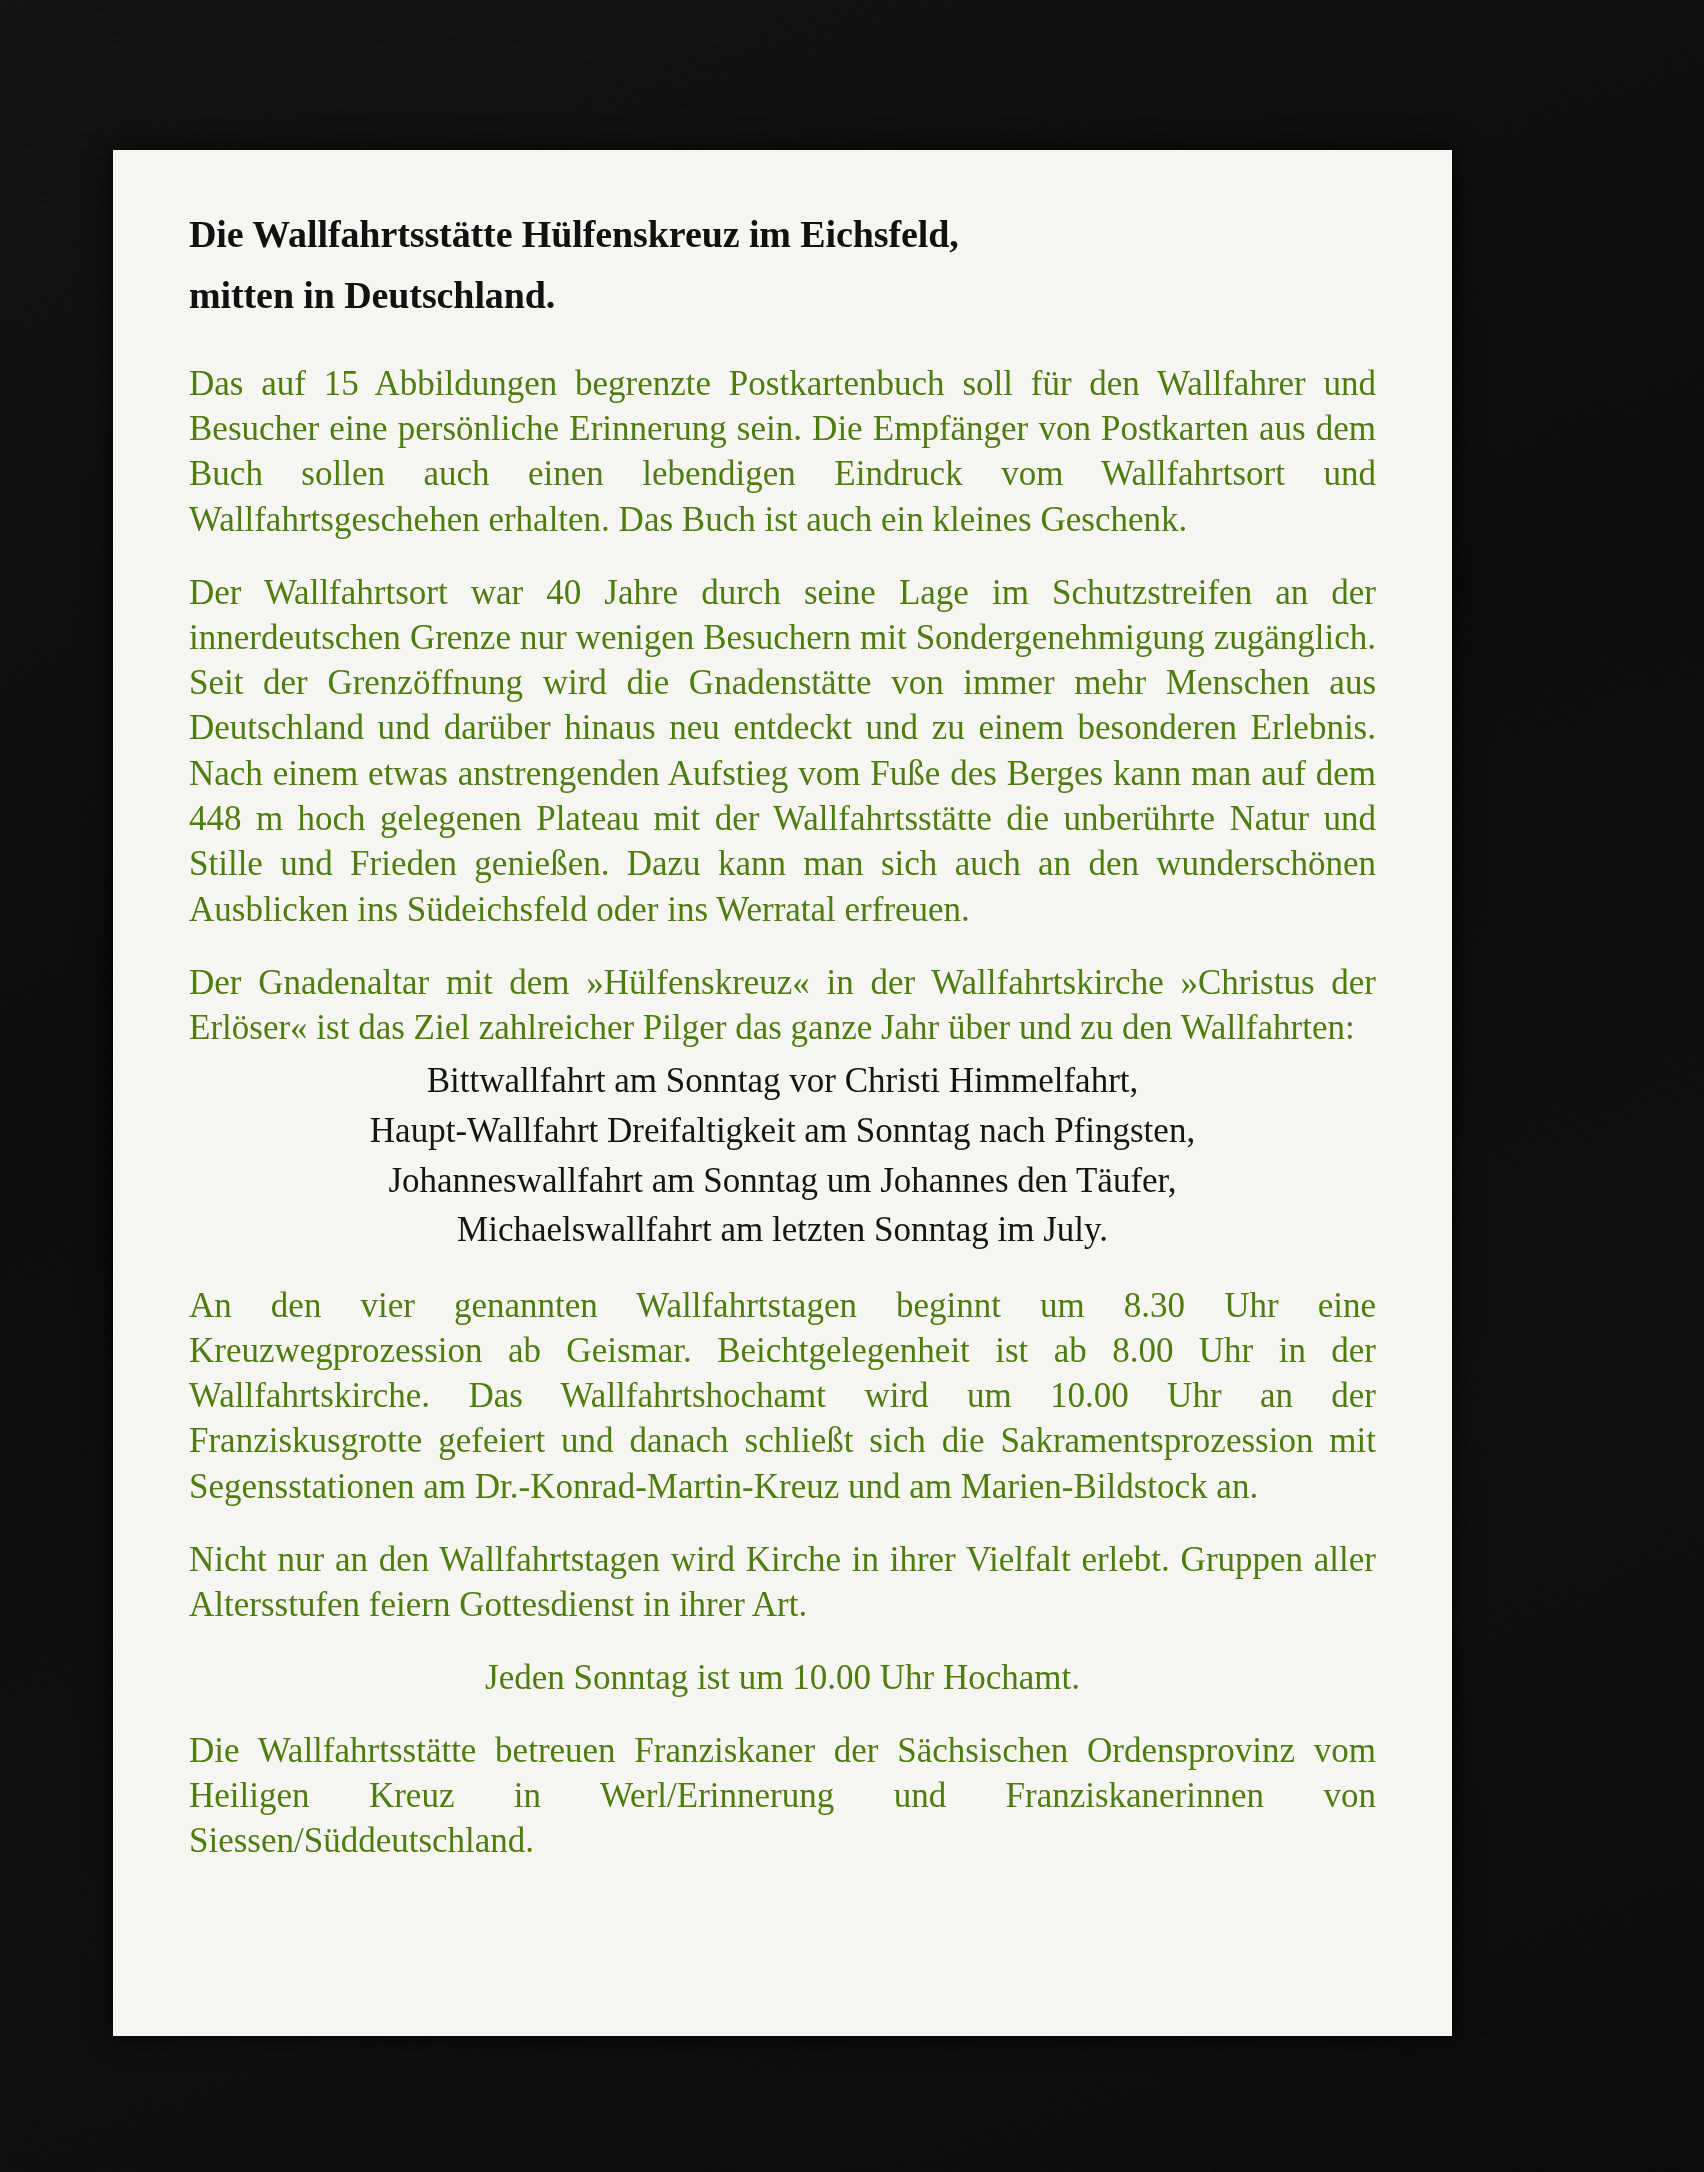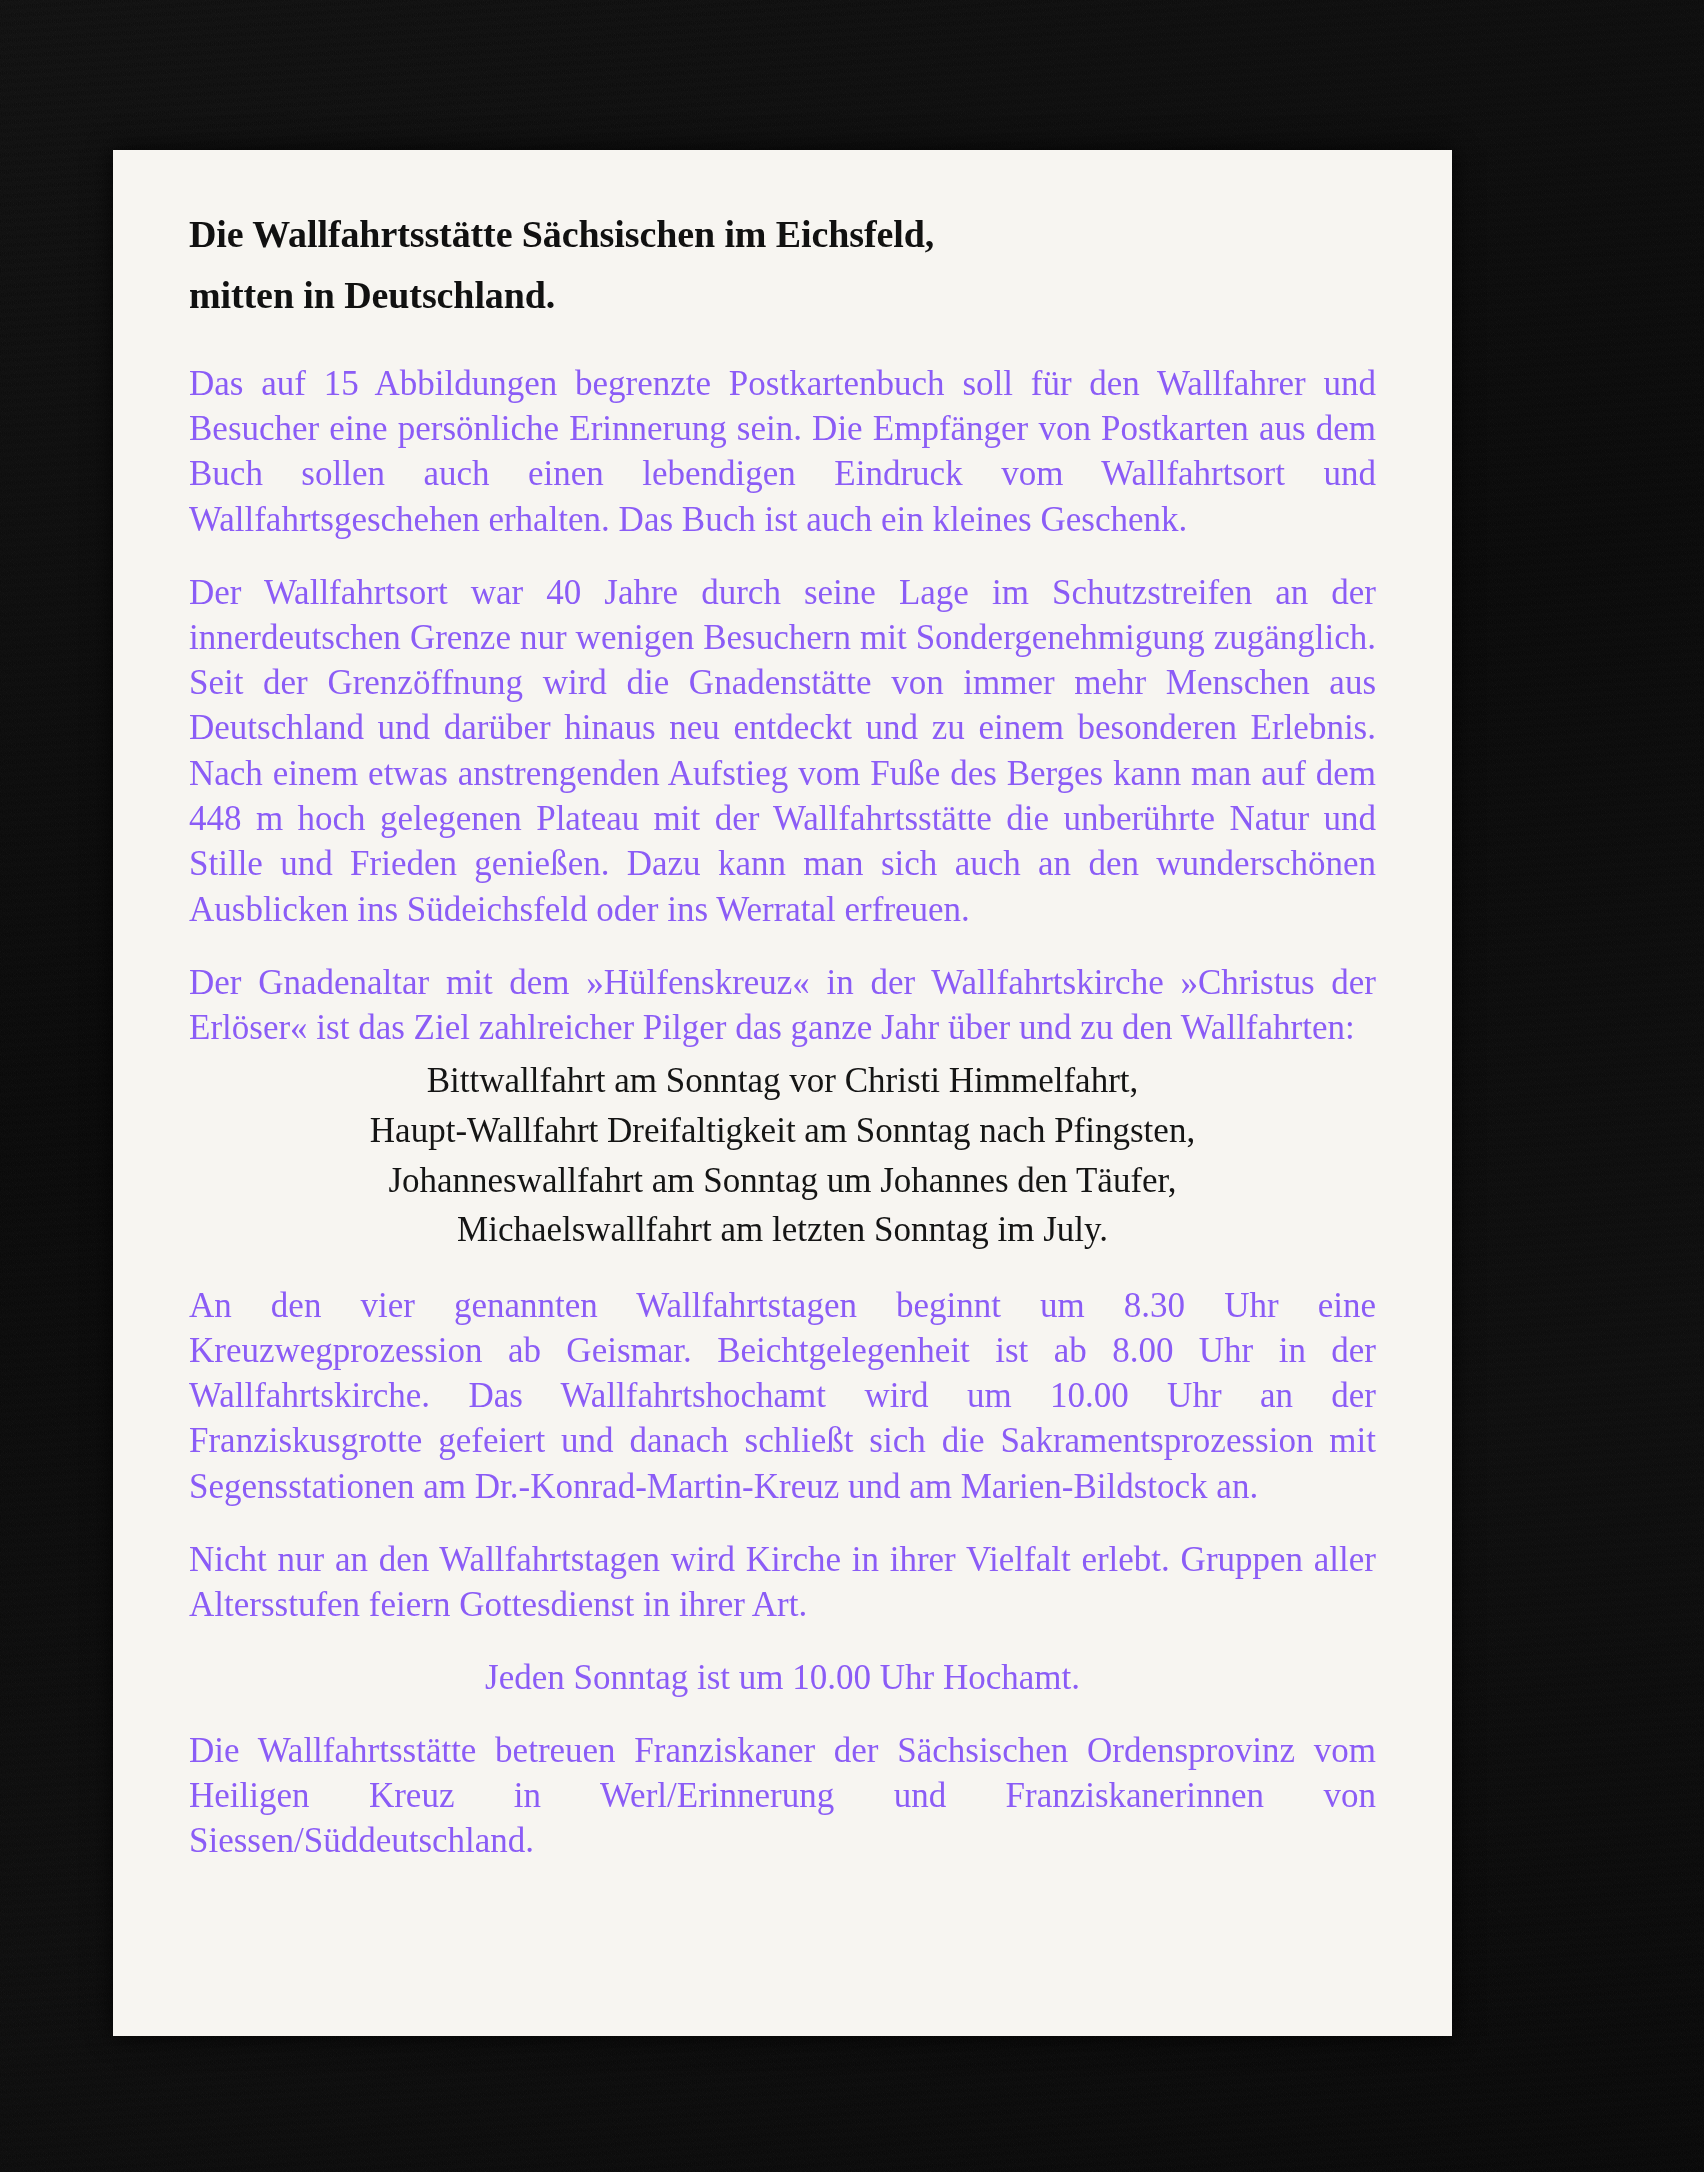--- a/index.html
+++ b/index.html
@@ -59,21 +59,21 @@
     font-weight: bold;
     color: #111;
     letter-spacing: -0.1px;
   }
   h1.title .line2 { display: block; margin-top: 12px; }
 
   p.para {
     margin: 0;
     font-size: 35px;
     line-height: 1.295;
-    color: #8b5cf6;
+    color: #4d7c0f;
     text-align: justify;
     text-justify: inter-word;
   }
   p.para.no-justify { text-align: center; }
 
   .gap-after-title { height: 40px; }
   .gap { height: 27.5px; }
   .gap-small { height: 6.1px; }
 
   .wallfahrt-list p {
@@ -88,21 +88,21 @@
 <body>
 
 <div class="backdrop">
   <div class="grain"></div>
 </div>
 
 <div class="card">
   <div class="card-inner">
 
     <h1 class="title">
-      <span>Die Wallfahrtsstätte Sächsischen im Eichsfeld,</span>
+      <span>Die Wallfahrtsstätte Hülfenskreuz im Eichsfeld,</span>
       <span class="line2">mitten in Deutschland.</span>
     </h1>
 
     <div class="gap-after-title"></div>
 
     <p class="para">Das auf 15 Abbildungen begrenzte Postkartenbuch soll für den Wallfahrer und Besucher eine persönliche Erinnerung sein. Die Empfänger von Postkarten aus dem Buch sollen auch einen lebendigen Eindruck vom Wallfahrtsort und Wallfahrtsgeschehen erhalten. Das Buch ist auch ein kleines Geschenk.</p>
     <div class="gap"></div>
 
     <p class="para">Der Wallfahrtsort war 40 Jahre durch seine Lage im Schutzstreifen an der innerdeutschen Grenze nur wenigen Besuchern mit Sondergenehmigung zugänglich. Seit der Grenzöffnung wird die Gnadenstätte von immer mehr Menschen aus Deutschland und darüber hinaus neu entdeckt und zu einem besonderen Erlebnis. Nach einem etwas anstrengenden Aufstieg vom Fuße des Berges kann man auf dem 448 m hoch gelegenen Plateau mit der Wallfahrtsstätte die unberührte Natur und Stille und Frieden genießen. Dazu kann man sich auch an den wunderschönen Ausblicken ins Südeichsfeld oder ins Werratal erfreuen.</p>
     <div class="gap"></div>

